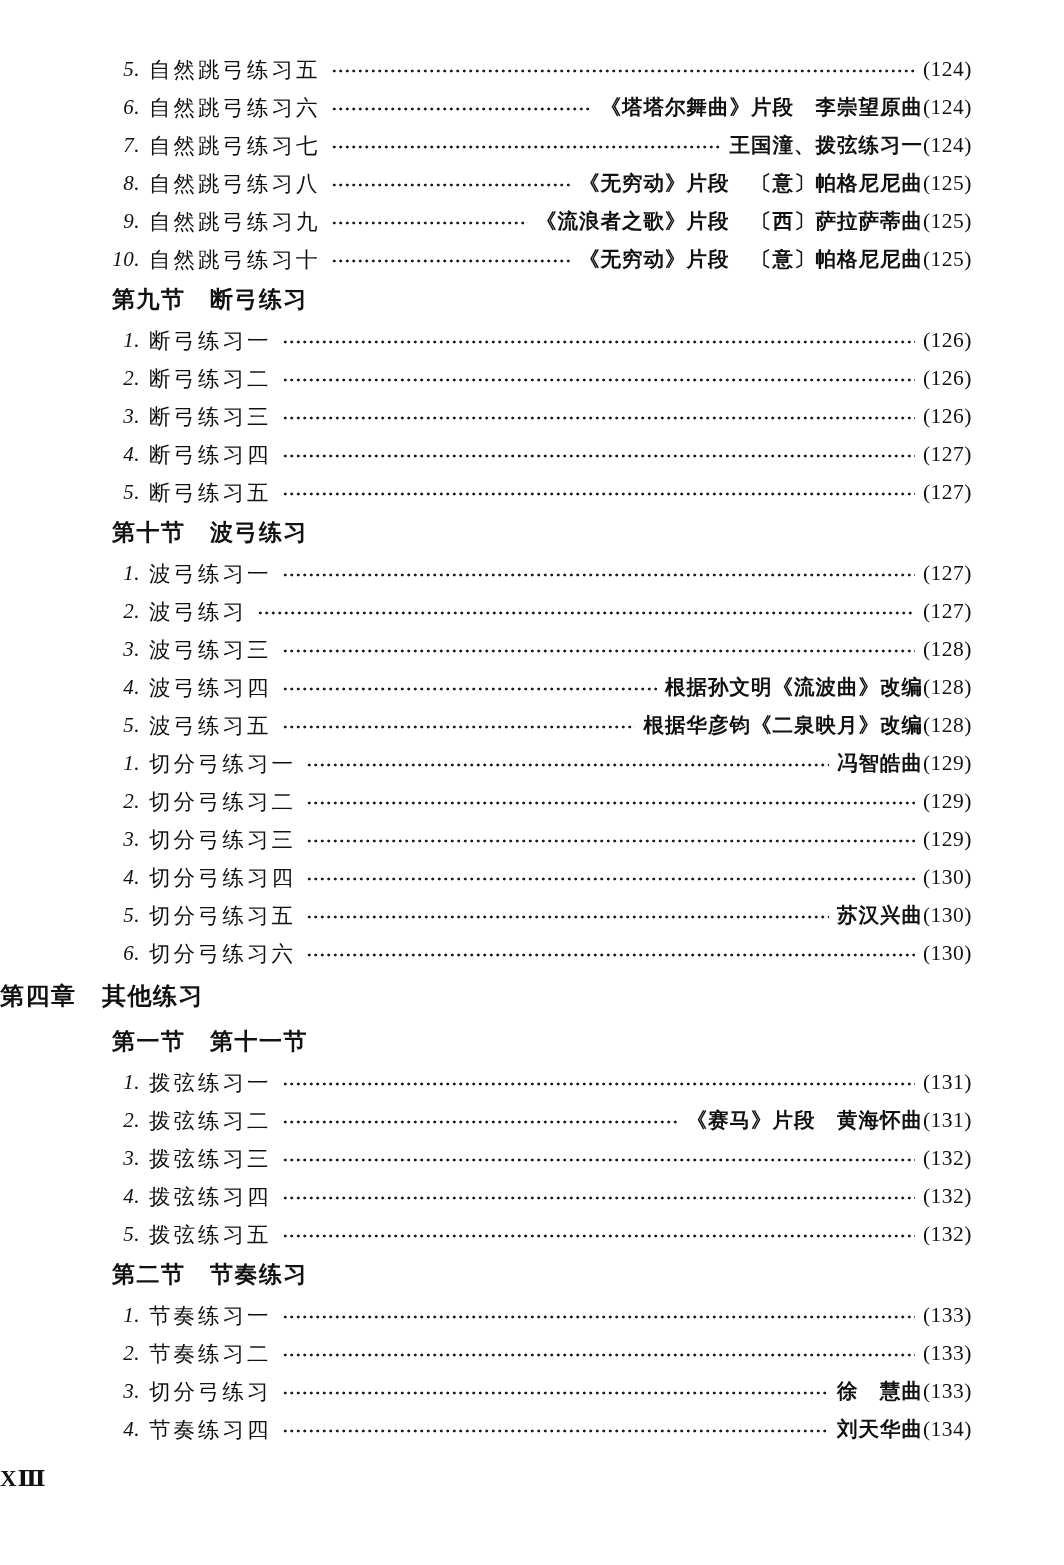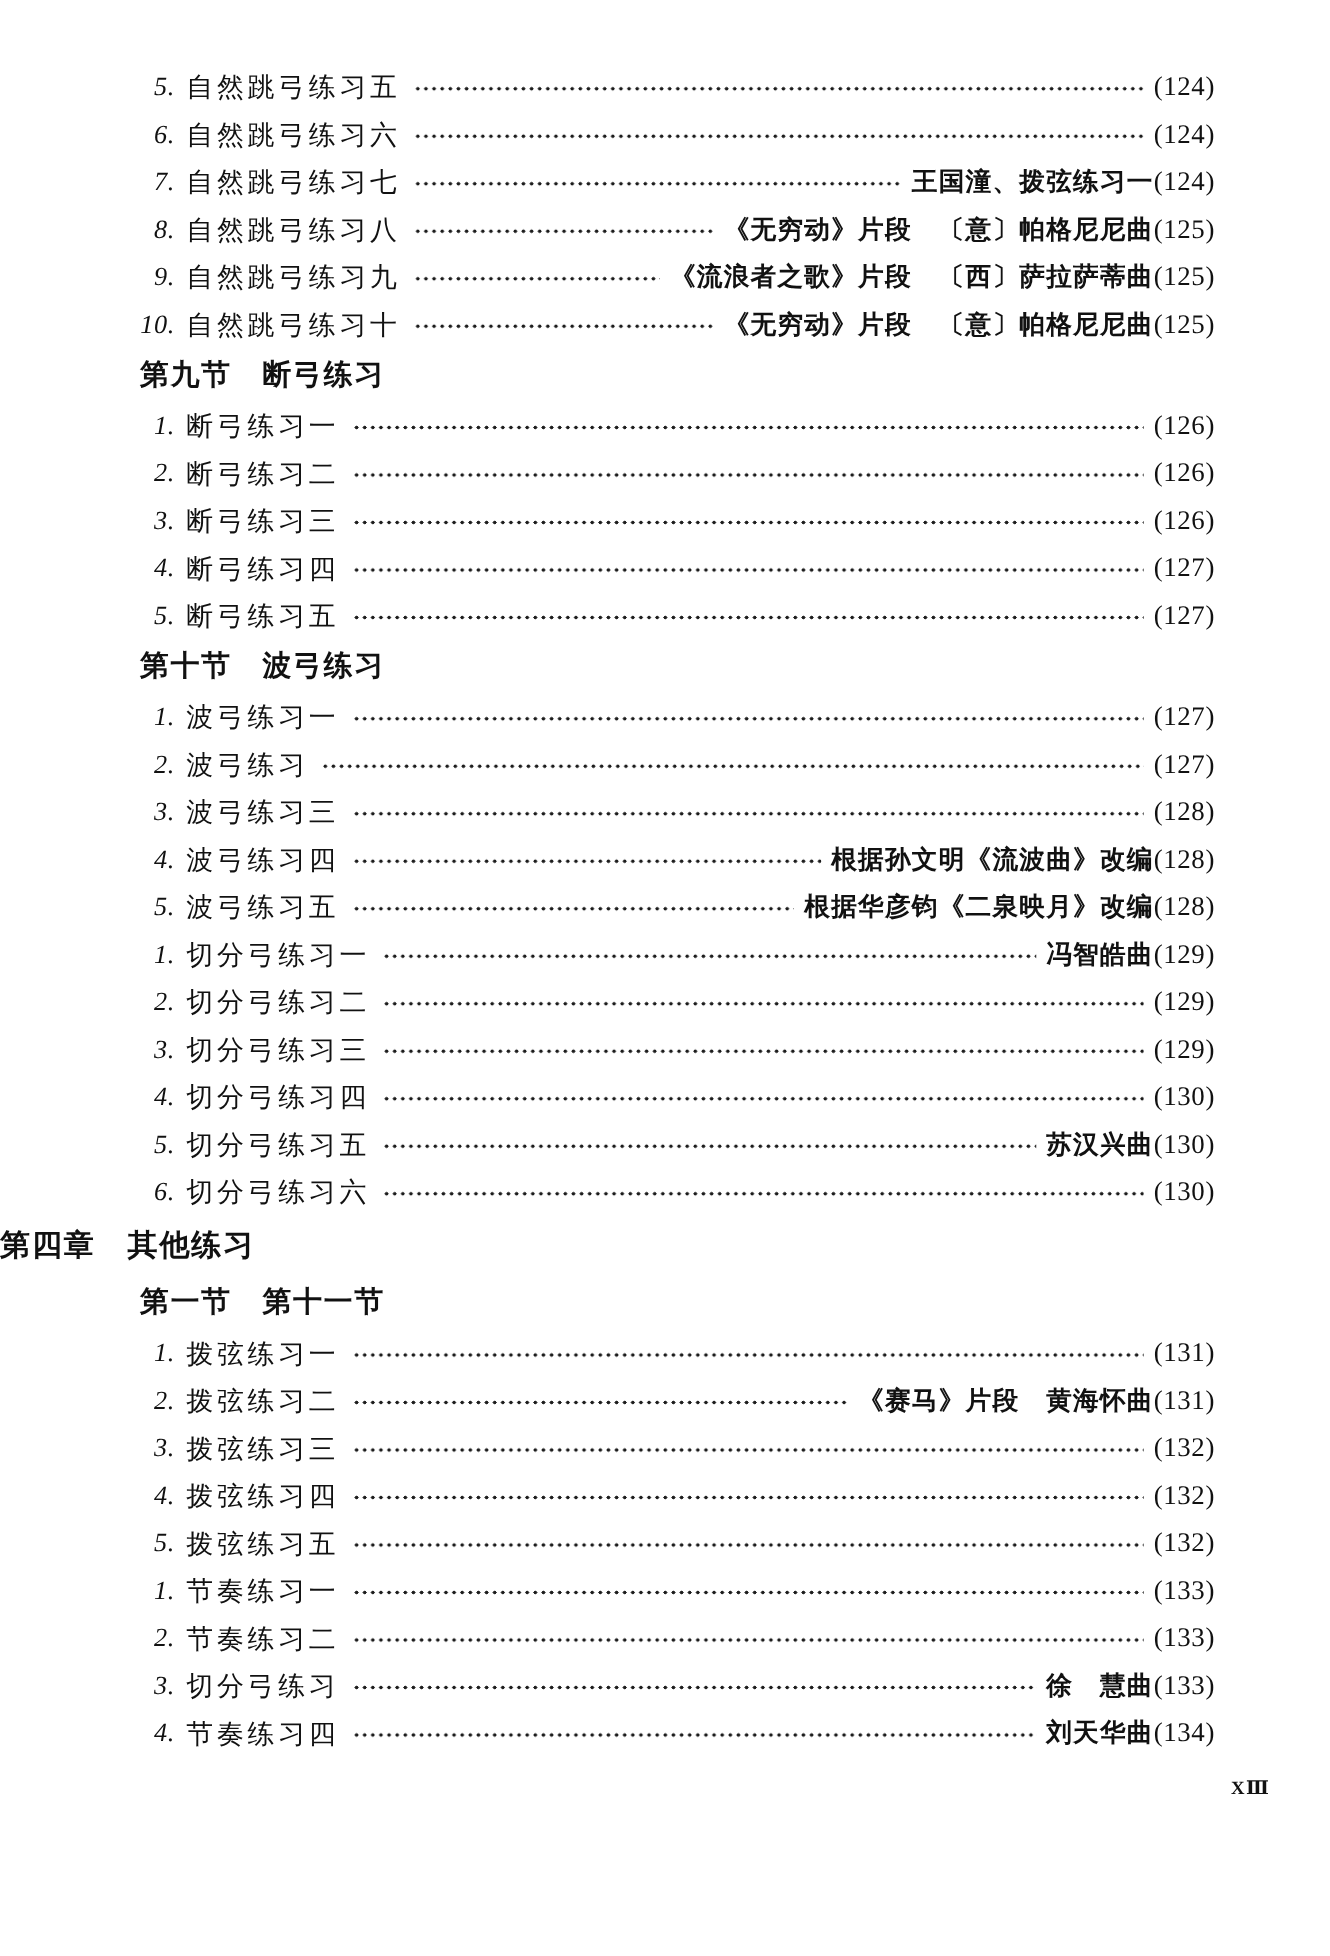--- a/index.html
+++ b/index.html
@@ -75,42 +75,42 @@
     font-size: 23px;
     letter-spacing: 1.5px;
   }
   .hdr.chapter {
     height: 48px;
     font-size: 24px;
     letter-spacing: 1.5px;
   }
   #footer {
     margin-top: 16px;
-    padding-right: 48px;
-    text-align: right;
+    padding-right: 84px;
     font-weight: bold;
-    font-size: 15px;
+    font-size: 23px;
     letter-spacing: 1px;
   }
 </style>
 </head>
 <body>
 
 <main id="toc">
     <div class="row item">
     <span class="num">5.</span>
     <span class="title">自然跳弓练习五</span>
     <span class="leader"></span>
 
     <span class="page">(124)</span>
   </div>
     <div class="row item">
     <span class="num">6.</span>
     <span class="title">自然跳弓练习六</span>
     <span class="leader"></span>
+    <span class="annotation">《塔塔尔舞曲》片段　李崇望原曲</span>
     <span class="page">(124)</span>
   </div>
     <div class="row item">
     <span class="num">7.</span>
     <span class="title">自然跳弓练习七</span>
     <span class="leader"></span>
     <span class="annotation">王国潼、拨弦练习一</span>
     <span class="page">(124)</span>
   </div>
     <div class="row item">
@@ -285,20 +285,23 @@
     <span class="leader"></span>
     <span class="page">(132)</span>
   </div>
     <div class="row item">
     <span class="num">5.</span>
     <span class="title">拨弦练习五</span>
     <span class="leader"></span>
 
     <span class="page">(132)</span>
   </div>
+    <div class="hdr section">
+    <span>第二节　节奏练习</span>
+  </div>
     <div class="row item">
     <span class="num">1.</span>
     <span class="title">节奏练习一</span>
     <span class="leader"></span>
 
     <span class="page">(133)</span>
   </div>
     <div class="row item">
     <span class="num">2.</span>
     <span class="title">节奏练习二</span>

